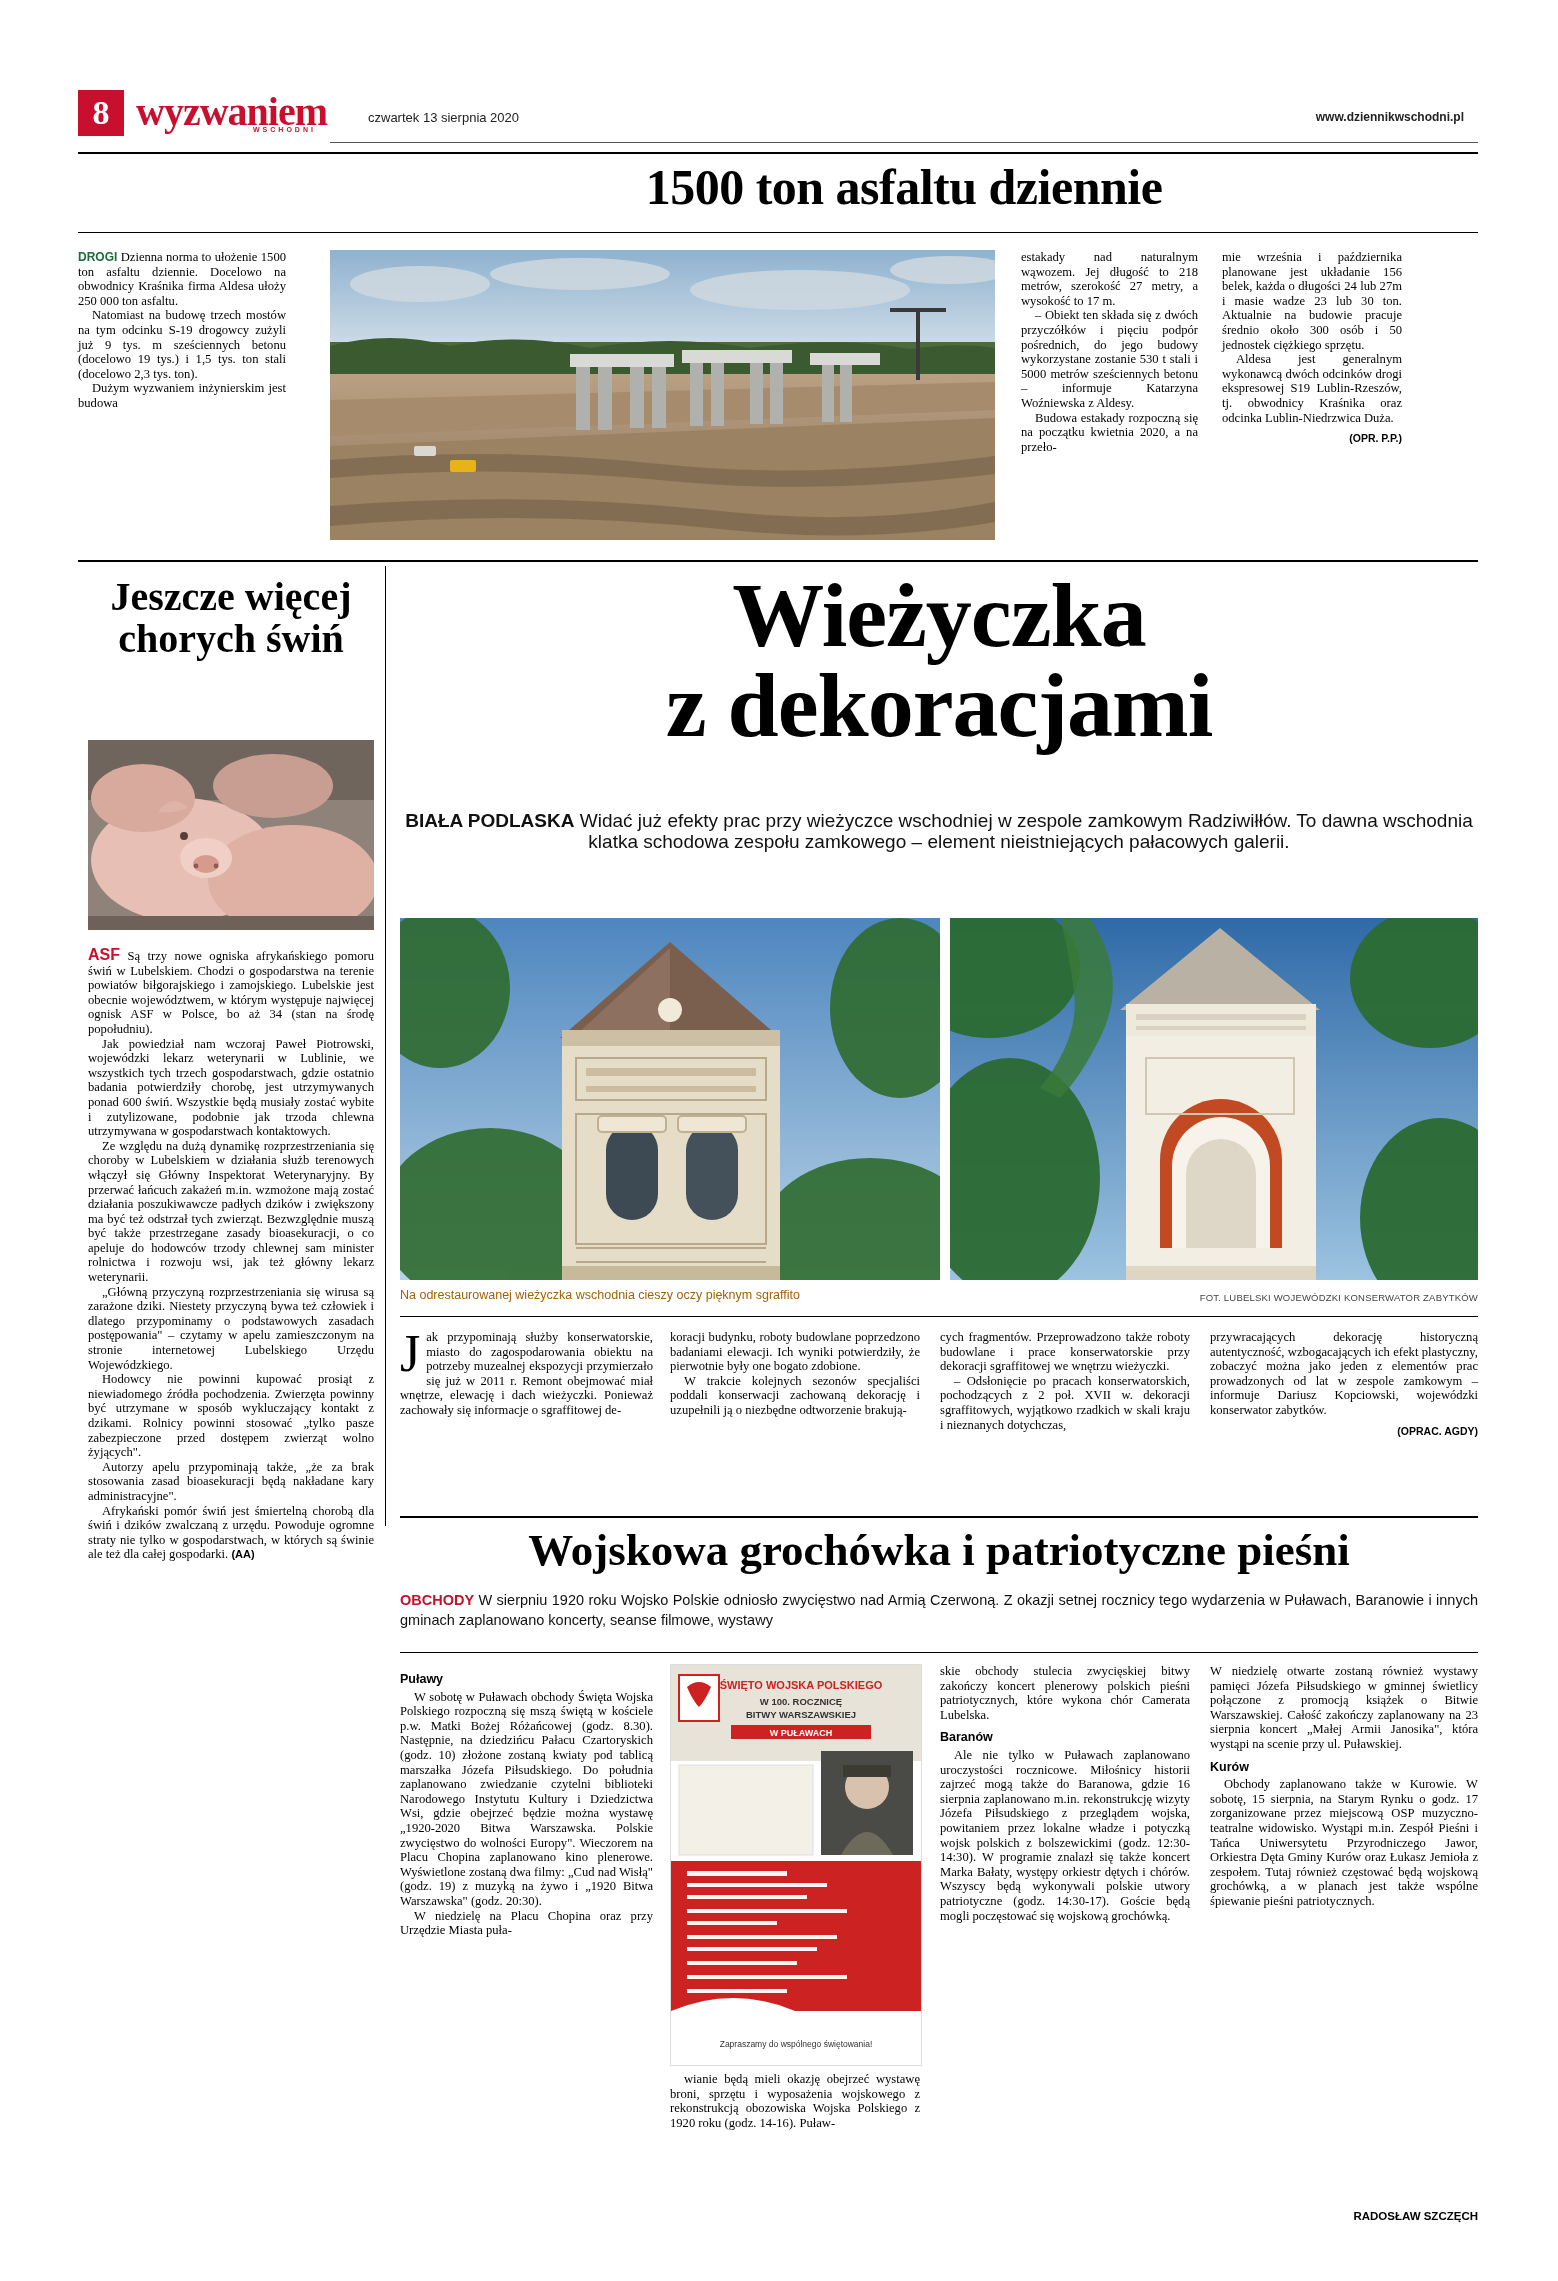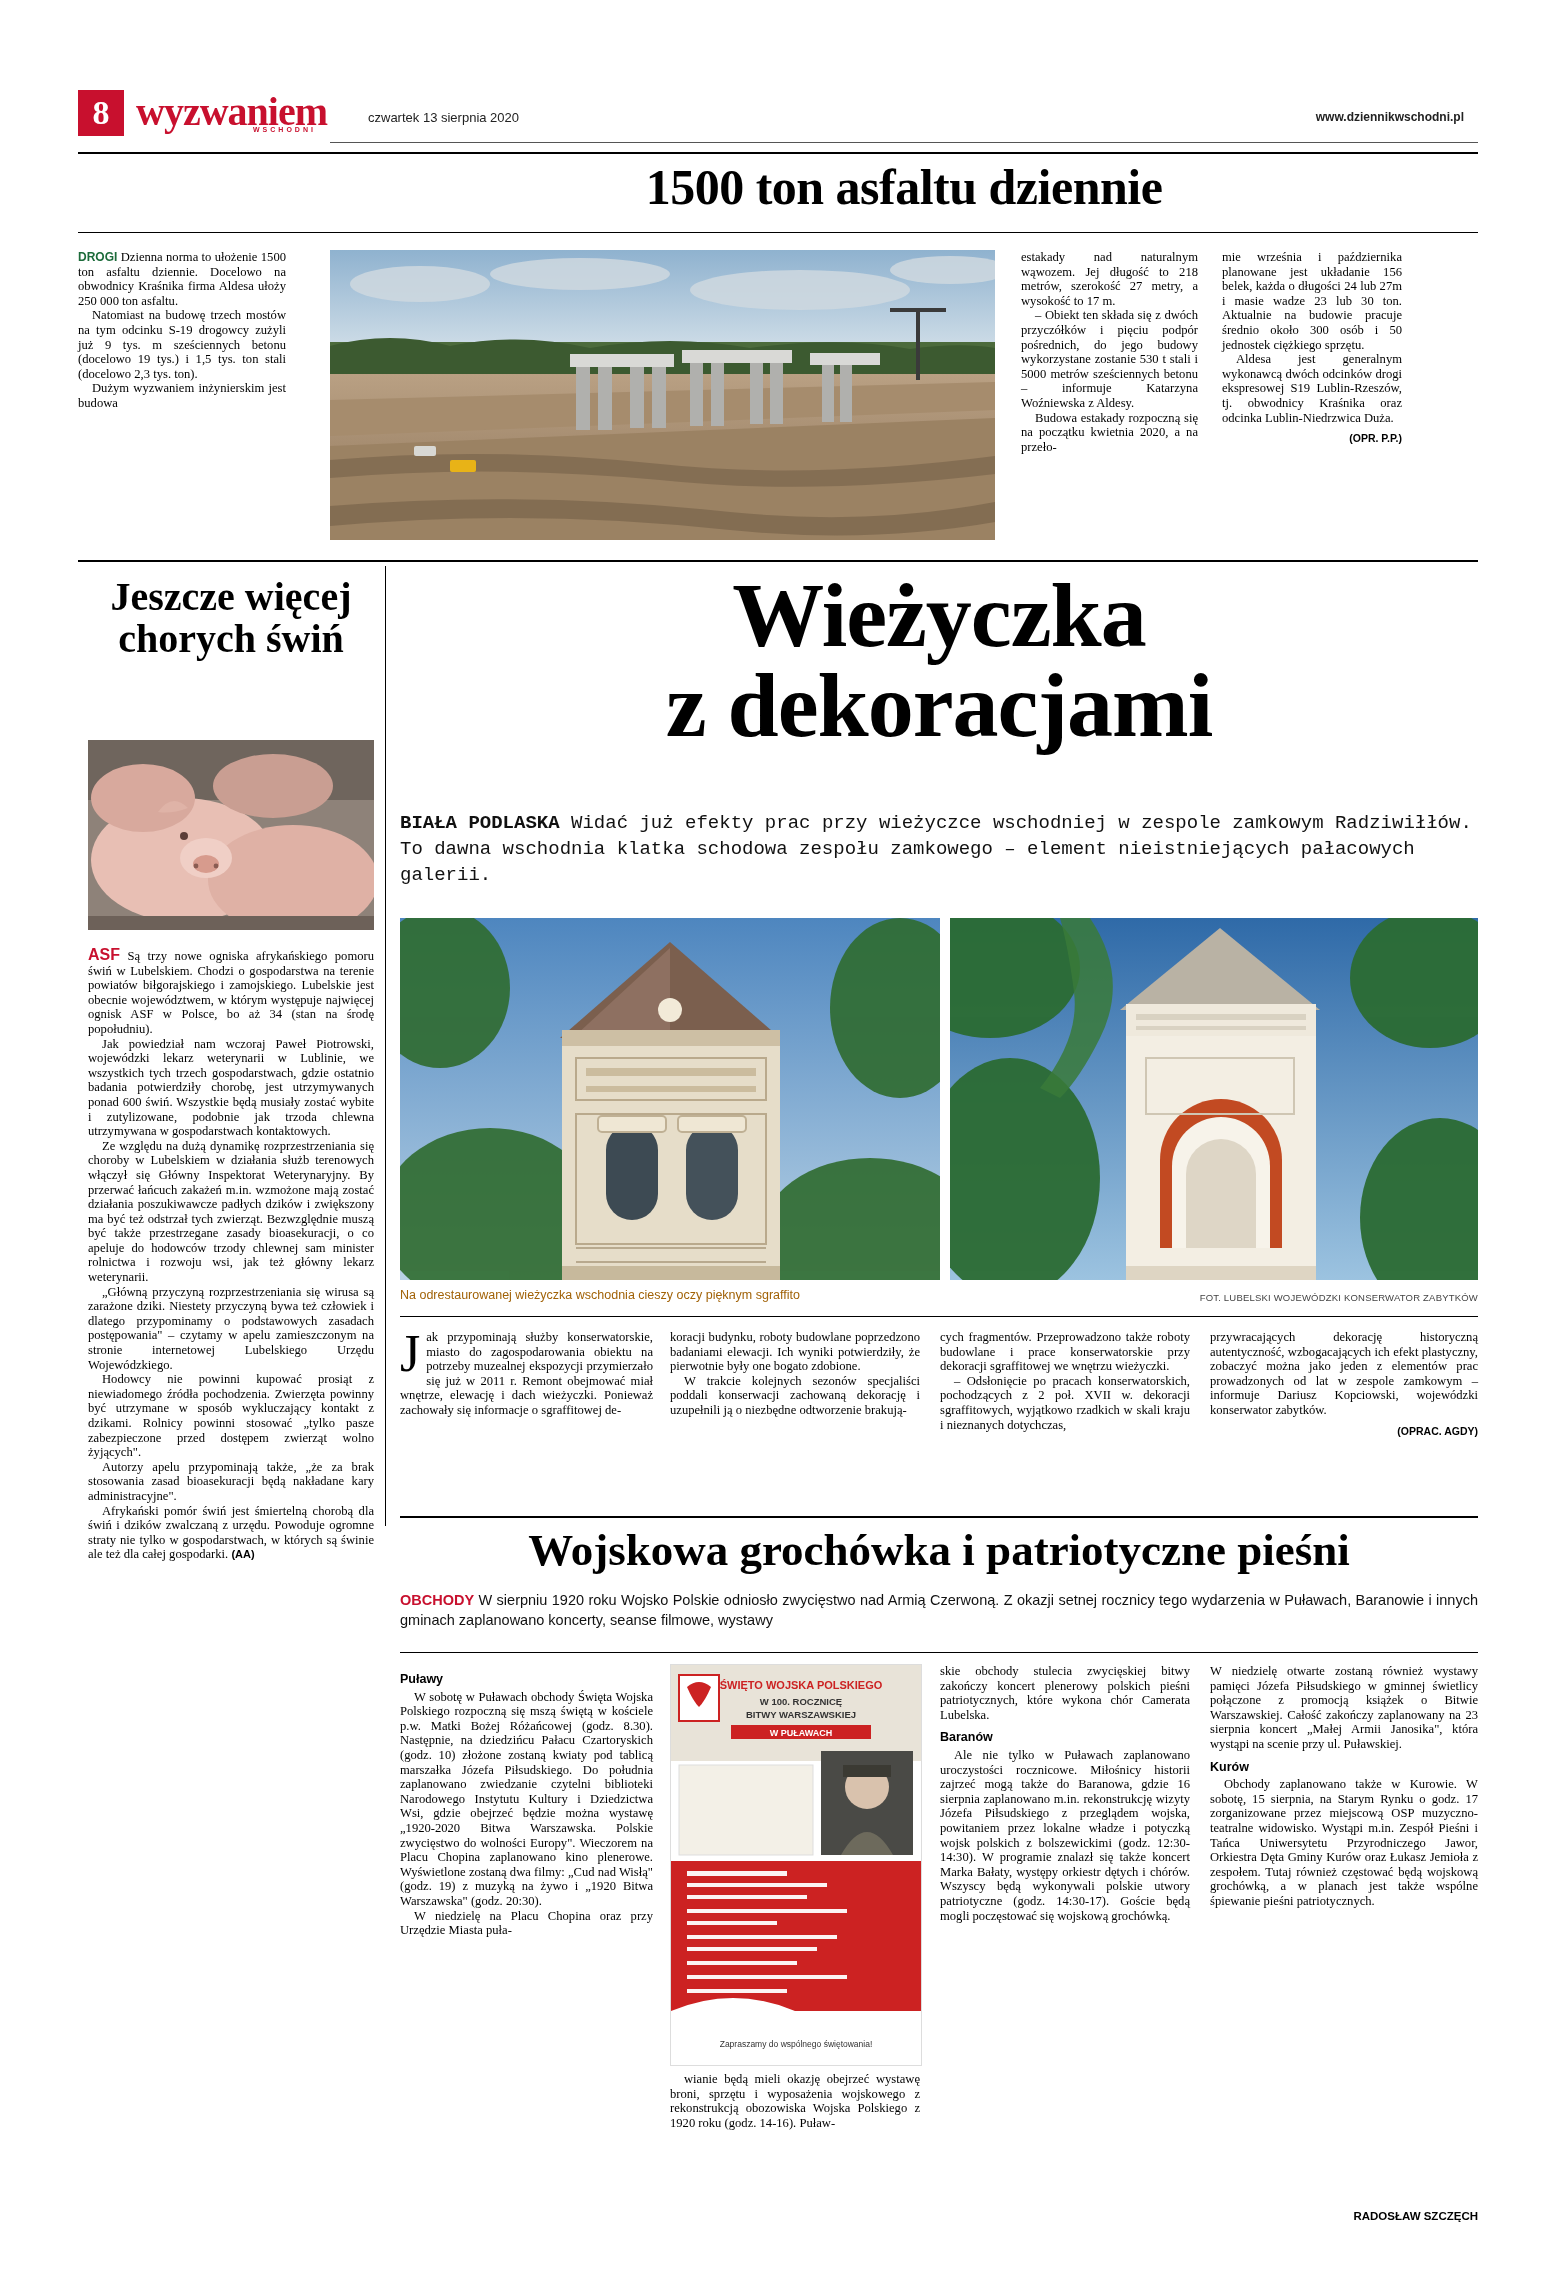--- a/index.html
+++ b/index.html
@@ -78,22 +78,22 @@
   .swine-body p.first{text-indent:0;}
   .lede-red{font-family:"Liberation Sans",sans-serif;font-weight:bold;font-size:16px;color:#c8102e;}
   .aa{font-family:"Liberation Sans",sans-serif;font-weight:bold;font-size:11px;}
 
   
   .hl-wiez{
     position:absolute;left:400px;top:570px;width:1078px;text-align:center;
     font-family:"Liberation Serif",serif;font-weight:bold;font-size:92px;line-height:90px;letter-spacing:-1px;
   }
   .lead-wiez{
-    position:absolute;left:400px;top:810px;width:1078px;
-    font-family:Liberation Mono, monospace;font-size:19px;line-height:26px;color:#111;
+    position:absolute;left:400px;top:810px;width:1078px;text-align:center;
+    font-family:Liberation Sans, sans-serif;font-size:19px;line-height:21px;color:#111;
   }
   .lead-wiez b{font-weight:bold;}
   .photo-tower1{position:absolute;left:400px;top:918px;width:540px;height:362px;overflow:hidden;background:#6e9cc4;}
   .photo-tower2{position:absolute;left:950px;top:918px;width:528px;height:362px;overflow:hidden;background:#3f7cb5;}
   .cap-wiez{
     position:absolute;left:400px;top:1288px;width:700px;font-family:"Liberation Sans",sans-serif;font-size:12.5px;color:#a16207;
   }
   .cap-credit{
     position:absolute;left:1160px;top:1292px;width:318px;text-align:right;
     font-family:"Liberation Sans",sans-serif;font-size:9.5px;color:#444;letter-spacing:.2px;

